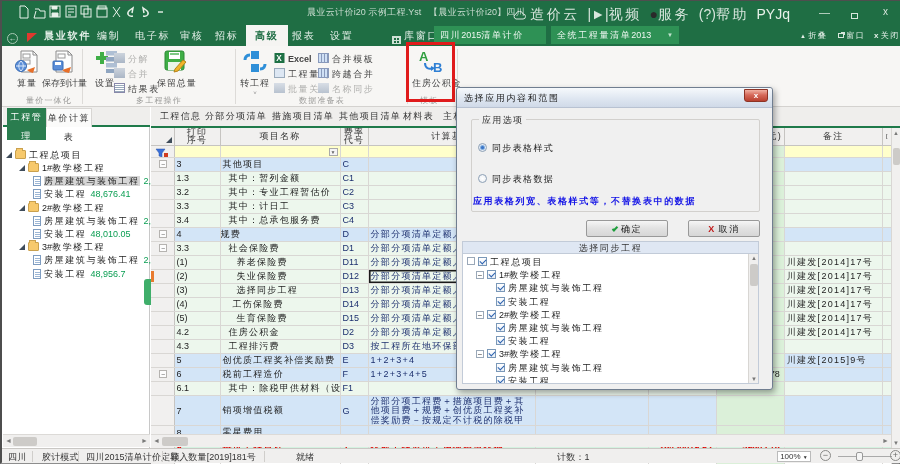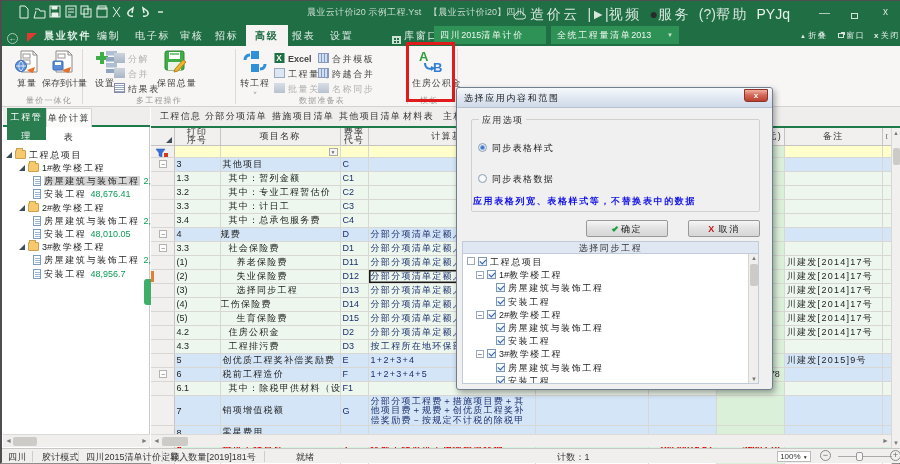--- a/index.html
+++ b/index.html
@@ -451,21 +451,21 @@
             <td class="c4"><span class="cj">分部分项清单定额人工费＋单价措施项目清单定额</span></td>
             <td class="c5"></td>
             <td class="c6 num"></td>
             <td class="c7 num amtcol"></td>
             <td class="c8"><span class="cj">川建发[2014]17号</span></td>
             <td class="c9"></td>
           </tr>
 <tr class="rn" style="height:12.3px">
             <td class="c0"></td>
             <td class="c1">(4)</td>
-            <td class="c2" style="padding-left:0"><span class="cj">工伤保险费</span></td>
+            <td class="c2" style="padding-left:12px"><span class="cj">工伤保险费</span></td>
             <td class="c3">D14</td>
             <td class="c4"><span class="cj">分部分项清单定额人工费＋单价措施项目清单定额</span></td>
             <td class="c5"></td>
             <td class="c6 num"></td>
             <td class="c7 num amtcol"></td>
             <td class="c8"><span class="cj">川建发[2014]17号</span></td>
             <td class="c9"></td>
           </tr>
 <tr class="rn" style="height:12.3px">
             <td class="c0"></td>

